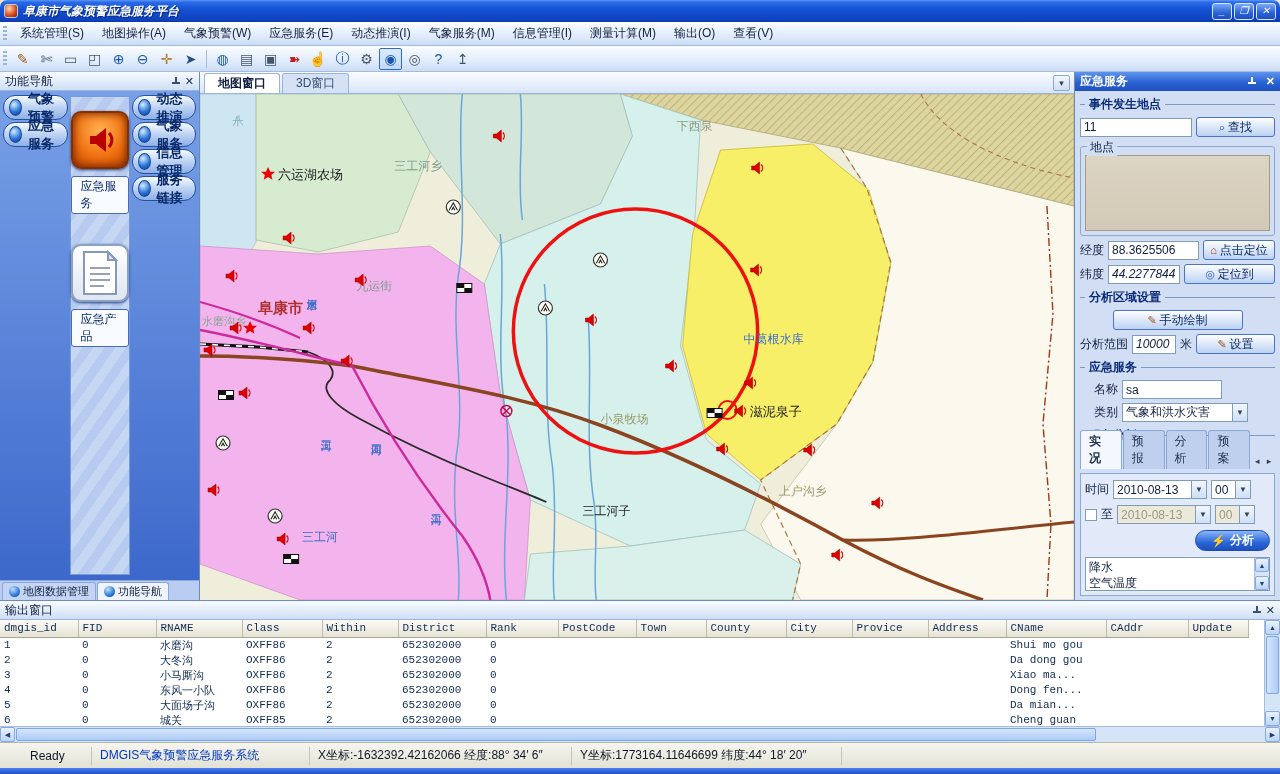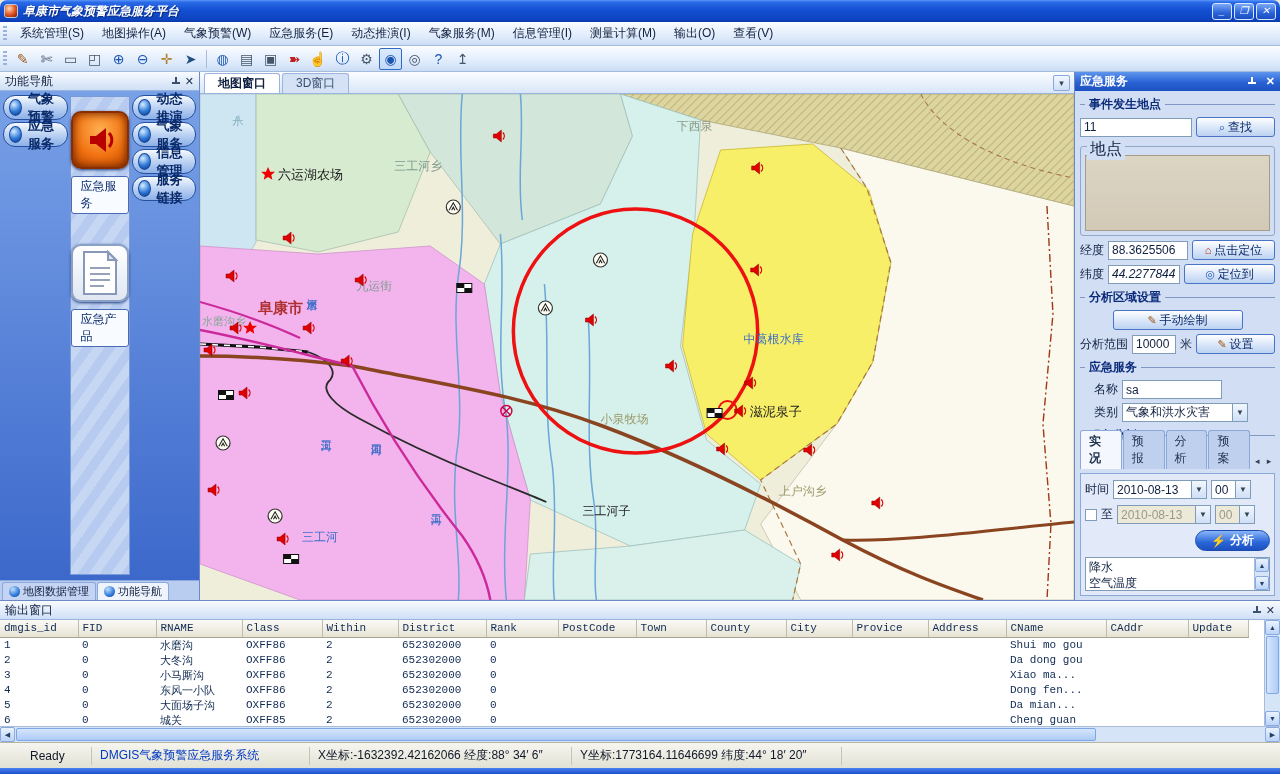--- a/index.html
+++ b/index.html
@@ -98,21 +98,21 @@
   .rp-sec .dash { width:5px; height:1px; background:#8098c4; }
   .rp-sec .line { flex:1; height:1px; background:#8098c4; }
   .rp-row { display:flex; align-items:center; gap:4px; }
   .inp { height:19px; border:1px solid #7f9db9; background:#fff; font-size:12px; padding:0 3px;
     font-family:"Liberation Sans",sans-serif; color:#102040; }
   .btn { height:20px; border:1px solid #4a74c8; border-radius:3px; padding:0 6px;
     background:linear-gradient(180deg,#fefeff,#dfeafa 45%,#bcd2f2);
     font-size:12px; color:#0a2a6a; display:inline-flex; align-items:center; justify-content:center; gap:3px; white-space:nowrap; }
   .btn .bi { font-size:11px; line-height:1; }
   .groupbox { border:1px solid #90a8c8; border-radius:3px; padding:8px 4px 4px; position:relative; margin-top:5px; }
-  .groupbox .legend { position:absolute; top:-8px; left:6px; background:#d2def4; padding:0 3px; font-size:16px; }
+  .groupbox .legend { position:absolute; top:-8px; left:6px; background:#d2def4; padding:0 3px; font-size:12px; }
   .place-box { height:76px; background:linear-gradient(180deg,#ddd5c4,#d2c9b6); border:1px solid #a49c88; }
   .select { display:flex; align-items:center; border:1px solid #7f9db9; background:#fff; height:19px; }
   .select .val { flex:1; padding:0 3px; font-size:12px; white-space:nowrap; overflow:hidden; color:#102040; }
   .select .dd { width:15px; height:100%; border-left:1px solid #7f9db9; font-size:8px; color:#345;
     background:linear-gradient(180deg,#f2f7fe,#cfdff6); display:flex; align-items:center; justify-content:center; }
   .select.disabled { background:#ece9d8; }
   .select.disabled .val { color:#9a9a8a; }
   .checkbox { width:12px; height:12px; border:1px solid #7f9db9; background:#fff; flex:0 0 12px; }
   .rp-tabs { display:flex; align-items:flex-end; height:20px; flex:0 0 20px; margin-top:1px; }
   .rtab { padding:2px 8px; font-size:12px; border:1px solid #8aa8d8; border-bottom:none;
@@ -441,21 +441,21 @@
             <span class="bi" style="color:#1a55b0">⌕</span>
             <span>查找</span>
           </button>
         </div>
         <div class="groupbox">
           <span class="legend">地点</span>
           <div class="place-box"></div>
         </div>
         <div class="rp-row">
           <span>经度</span>
-          <input class="inp" style="width: 80px;" value="88.3625506">
+          <input class="inp" style="width: 91px;" value="88.3625506">
           <button class="btn" style="flex:1;padding:0 3px">
             <span class="bi" style="color:#c03010">⌂</span>
             <span>点击定位</span>
           </button>
         </div>
         <div class="rp-row">
           <span>纬度</span>
           <input class="inp" style="width: 72px; font-style: italic;" value="44.2277844">
           <button class="btn" style="flex:1;padding:0 3px">
             <span class="bi" style="color:#1a55b0">◎</span>
@@ -469,21 +469,21 @@
           <span class="line"></span>
         </div>
         <div class="rp-row" style="justify-content:center">
           <button class="btn" style="width:130px">
             <span class="bi" style="color:#a05818">✎</span>
             <span>手动绘制</span>
           </button>
         </div>
         <div class="rp-row">
           <span>分析范围</span>
-          <input class="inp" style="width: 44px;" value="10000">
+          <input class="inp" style="width: 44px; font-style: italic;" value="10000">
           <span>米</span>
           <button class="btn" style="flex:1">
             <span class="bi" style="color:#a05818">✎</span>
             <span>设置</span>
           </button>
         </div>
 
         <div class="rp-sec">
           <span class="dash"></span>
           <span>应急服务</span>

